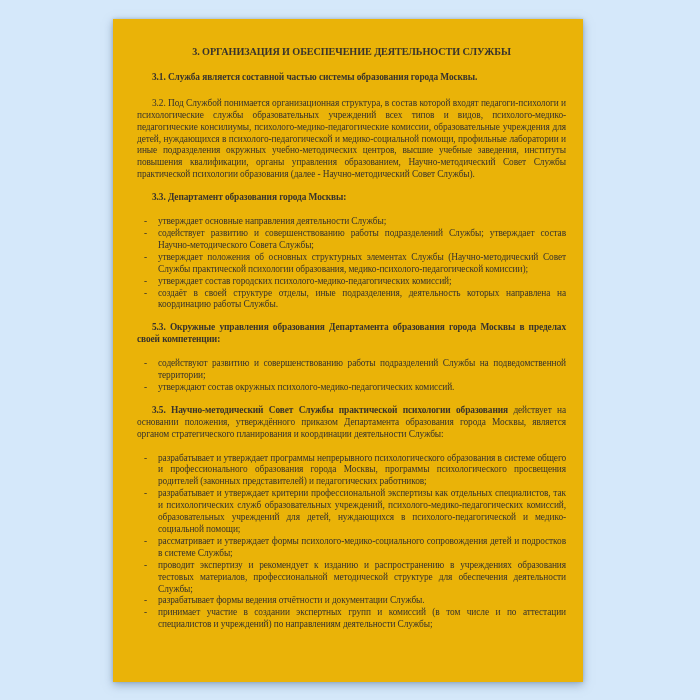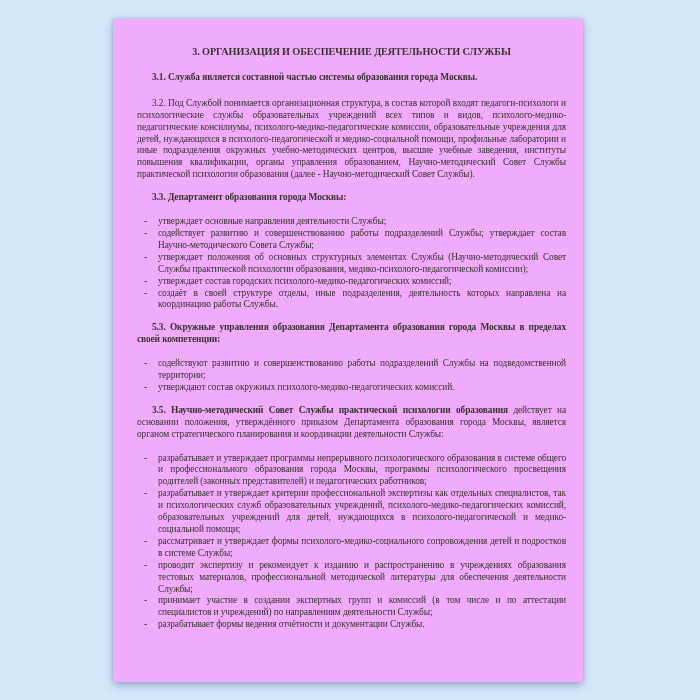--- a/index.html
+++ b/index.html
@@ -57,21 +57,21 @@
     content: "-";
     position: absolute;
     left: 7px;
     top: 0;
   }
 </style>
 </head>
 <body>
 
 <div class="canvas" style="background: rgb(213, 232, 250);">
-  <div class="paper" style="background: #f0abfc; color: rgb(56, 51, 45);">
+  <div class="paper" style="background: #eab308; color: rgb(56, 51, 45);">
 
     <div class="title">3. ОРГАНИЗАЦИЯ И ОБЕСПЕЧЕНИЕ ДЕЯТЕЛЬНОСТИ СЛУЖБЫ</div>
 
     <p class="bold indent">3.1. Служба является составной частью системы образования города Москвы.</p>
 
     <p class="indent">3.2. Под Службой понимается организационная структура, в состав которой входят педагоги-психологи и психологические службы образовательных учреждений всех типов и видов, психолого-медико-педагогические консилиумы, психолого-медико-педагогические комиссии, образовательные учреждения для детей, нуждающихся в психолого-педагогической и медико-социальной помощи, профильные лаборатории и иные подразделения окружных учебно-методических центров, высшие учебные заведения, институты повышения квалификации, органы управления образованием, Научно-методический Совет Службы практической психологии образования (далее - Научно-методический Совет Службы).</p>
 
     <p class="bold indent sec-gap list-heading">3.3. Департамент образования города Москвы:</p>
 
     <ul class="dash-list">
@@ -88,19 +88,19 @@
       <li>содействуют развитию и совершенствованию работы подразделений Службы на подведомственной территории;</li>
       <li>утверждают состав окружных психолого-медико-педагогических комиссий.</li>
     </ul>
 
     <p class="indent sec-gap"><span class="bold">3.5. Научно-методический Совет Службы практической психологии образования</span><span> действует на основании положения, утверждённого приказом Департамента образования города Москвы, является органом стратегического планирования и координации деятельности Службы:</span></p>
 
     <ul class="dash-list">
       <li>разрабатывает и утверждает программы непрерывного психологического образования в системе общего и профессионального образования города Москвы, программы психологического просвещения родителей (законных представителей) и педагогических работников;</li>
       <li>разрабатывает и утверждает критерии профессиональной экспертизы как отдельных специалистов, так и психологических служб образовательных учреждений, психолого-медико-педагогических комиссий, образовательных учреждений для детей, нуждающихся в психолого-педагогической и медико-социальной помощи;</li>
       <li>рассматривает и утверждает формы психолого-медико-социального сопровождения детей и подростков в системе Службы;</li>
-      <li>проводит экспертизу и рекомендует к изданию и распространению в учреждениях образования тестовых материалов, профессиональной методической литературы для обеспечения деятельности Службы;</li>
+      <li>проводит экспертизу и рекомендует к изданию и распространению в учреждениях образования тестовых материалов, профессиональной методической структуре для обеспечения деятельности Службы;</li>
+      <li>разрабатывает формы ведения отчётности и документации Службы.</li>
       <li>принимает участие в создании экспертных групп и комиссий (в том числе и по аттестации специалистов и учреждений) по направлениям деятельности Службы;</li>
-      <li>разрабатывает формы ведения отчётности и документации Службы.</li>
     </ul>
 
   </div>
 </div>
 
 </body></html>

